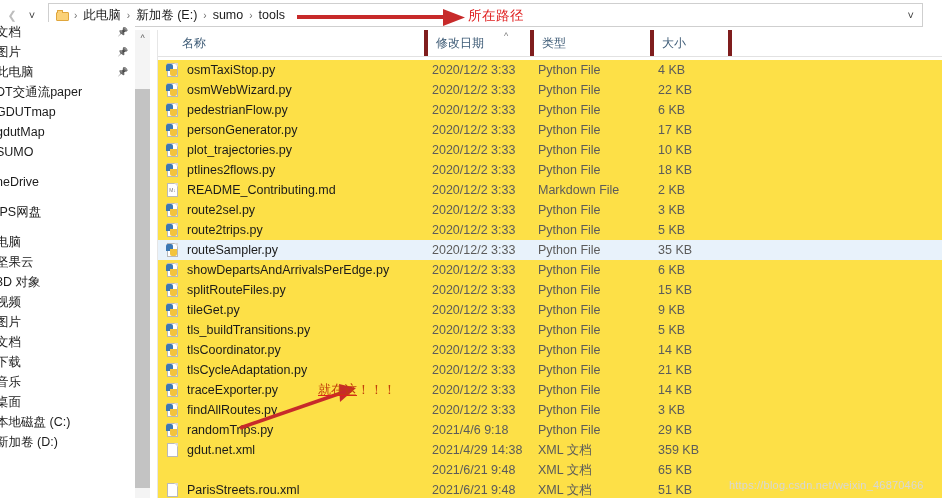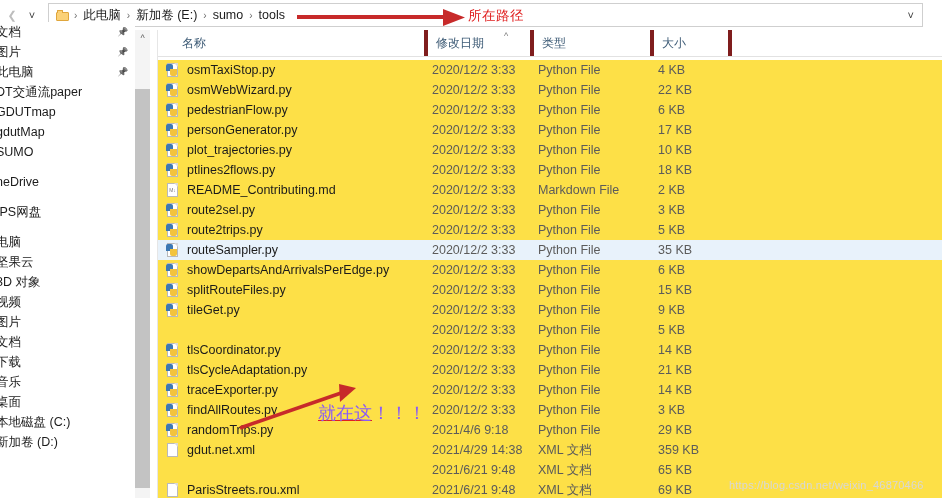--- a/index.html
+++ b/index.html
@@ -149,22 +149,22 @@
   }
   .ico.md .md-t{
     position:absolute;left:1px;top:3px;width:11px;height:8px;
     color:#7a7a7a;font-size:5px;line-height:8px;text-align:center;
     font-family:"Liberation Sans",sans-serif;
   }
 
   
   .ann-mid-label{
     position:absolute;left:318px;top:381px;
-    color:#8b5cf6;font-size:18px;white-space:nowrap;
-    text-decoration:underline;text-decoration-color:#e02020;margin-top:20px;
+    color:#c2410c;font-size:13px;white-space:nowrap;
+    text-decoration:underline;text-decoration-color:#e02020;
   }
   .ann-mid-label .bangs{text-decoration:none;display:inline-block;}
   .ann-mid-arrow{position:absolute;left:236px;top:382px;}
 
   
   .watermark{
     position:absolute;left:729px;top:479px;
     color:#d7d7d7;font-size:11px;white-space:nowrap;letter-spacing:.2px;
   }
 
@@ -464,20 +464,28 @@
             <span class="py-a"></span>
             <span class="py-b"></span>
           </span>
           <span class="txt">tileGet.py</span>
         </div>
         <div class="c-date"><span class="txt meta">2020/12/2 3:33</span></div>
         <div class="c-type"><span class="txt meta">Python File</span></div>
         <div class="c-size"><span class="txt meta">9 KB</span></div>
       </div>
       <div class="row">
+        <div class="c-name">
+          <span class="ico py">
+            <span class="ico-doc"></span>
+            <span class="py-a"></span>
+            <span class="py-b"></span>
+          </span>
+          <span class="txt">tls_buildTransitions.py</span>
+        </div>
         <div class="c-date"><span class="txt meta">2020/12/2 3:33</span></div>
         <div class="c-type"><span class="txt meta">Python File</span></div>
         <div class="c-size"><span class="txt meta">5 KB</span></div>
       </div>
       <div class="row">
         <div class="c-name">
           <span class="ico py">
             <span class="ico-doc"></span>
             <span class="py-a"></span>
             <span class="py-b"></span>
@@ -558,21 +566,21 @@
       </div>
       <div class="row">
         <div class="c-name">
           <span class="ico xml">
             <span class="ico-doc"></span>
           </span>
           <span class="txt">ParisStreets.rou.xml</span>
         </div>
         <div class="c-date"><span class="txt meta">2021/6/21 9:48</span></div>
         <div class="c-type"><span class="txt meta">XML 文档</span></div>
-        <div class="c-size"><span class="txt meta">69 KB</span></div>
+        <div class="c-size"><span class="txt meta">51 KB</span></div>
       </div>
     </div>
 
   <svg class="ann-mid-arrow" width="122" height="50">
     <line x1="4" y1="46" x2="108" y2="10" stroke="#c72a2a" stroke-width="3.6"></line>
     <polygon points="103,2 120,6 104,20" fill="#c72a2a"></polygon>
   </svg>
   <div class="ann-mid-label">
     <span>就在这</span><span class="bangs">！！！</span>
   </div>

